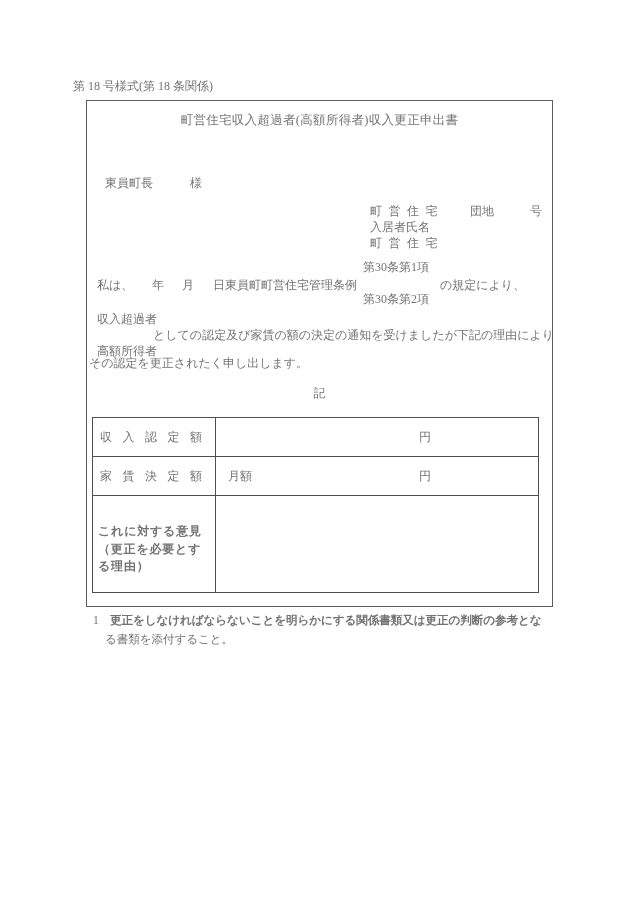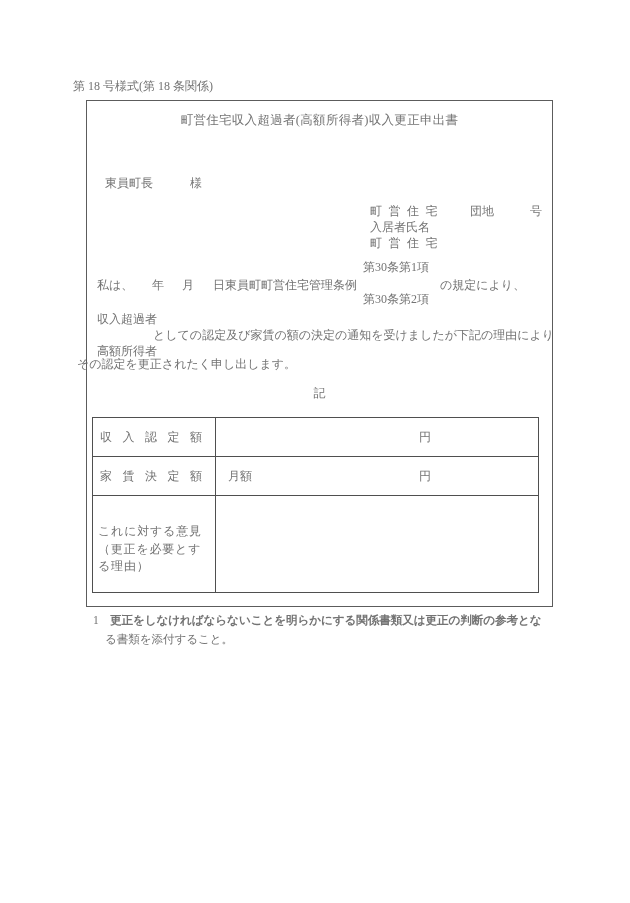--- a/index.html
+++ b/index.html
@@ -68,21 +68,21 @@
   <div class="abs" style="left:97px; top:278px;">私は、</div>
   <div class="abs" style="left:152px; top:278px;">年</div>
   <div class="abs" style="left:182px; top:278px;">月</div>
   <div class="abs" style="left:213px; top:278px;text-align:center;">日東員町町営住宅管理条例</div>
   <div class="abs" style="left:440px; top:278px;">の規定により、</div>
   <div class="abs" style="left:363px; top:292px;">第30条第2項</div>
 
   <div class="abs" style="left:97px; top:312px;">収入超過者</div>
   <div class="abs" style="left:153px; top:328px;">としての認定及び家賃の額の決定の通知を受けましたが下記の理由により</div>
   <div class="abs" style="left:97px; top:344px;">高額所得者</div>
-  <div class="abs" style="left:77px; top:357px;">その認定を更正されたく申し出します。</div>
+  <div class="abs" style="left:89px; top:357px;font-family:Liberation Mono, monospace;">その認定を更正されたく申し出します。</div>
 
   <div class="abs ki">記</div>
 
   <div class="form-table">
     <div class="t-row bordered" style="height:39px;">
       <div class="t-label spread">
         <span>収入認定額</span>
       </div>
       <div class="t-value">
         <span class="unit-pos">円</span>
@@ -90,21 +90,21 @@
     </div>
     <div class="t-row bordered" style="height:39px;">
       <div class="t-label spread">
         <span>家賃決定額</span>
       </div>
       <div class="t-value">
         <span class="prefix-pos">月額</span>
         <span class="unit-pos">円</span>
       </div>
     </div>
-    <div class="t-row" style="height:96px;">
+    <div class="t-row" style="height:96px;font-weight:bold;">
       <div class="t-label multiline">
         <div>これに対する意見</div>
         <div>（更正を必要とす</div>
         <div>る理由）</div>
       </div>
       <div class="t-value"></div>
     </div>
   </div>
 
   <div class="abs note-text" style="left:93px; top:614px;">1</div>

